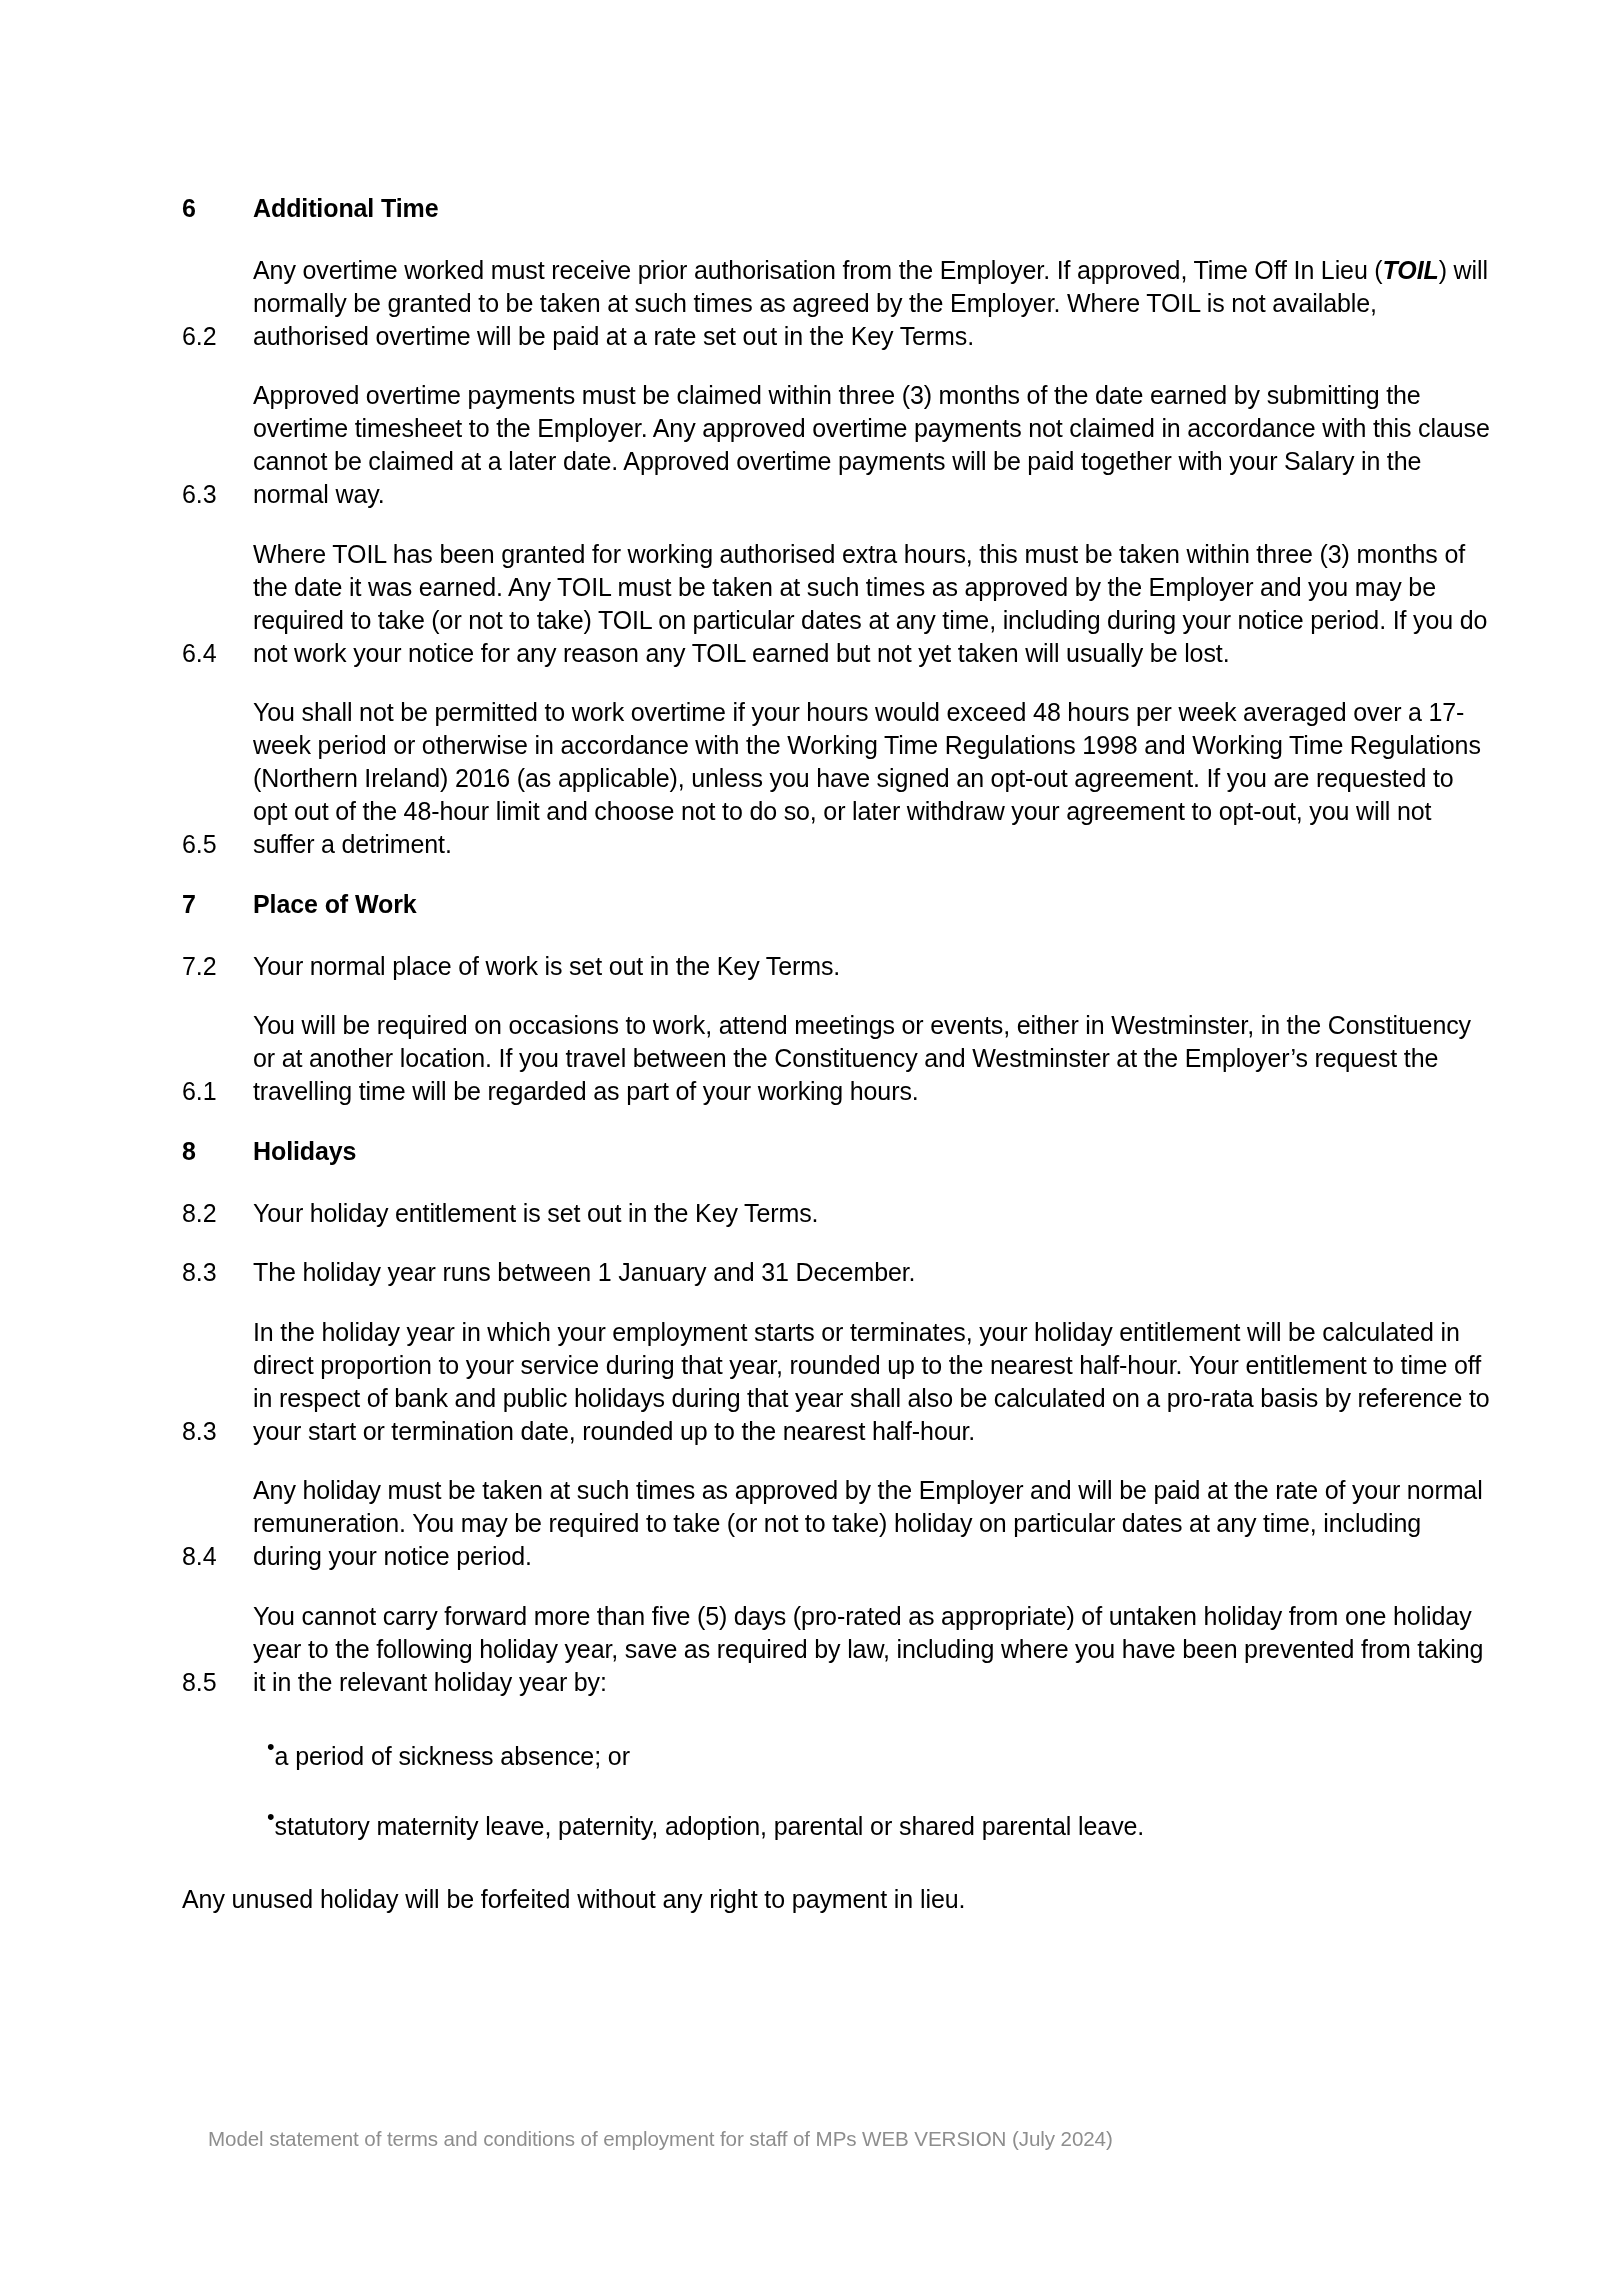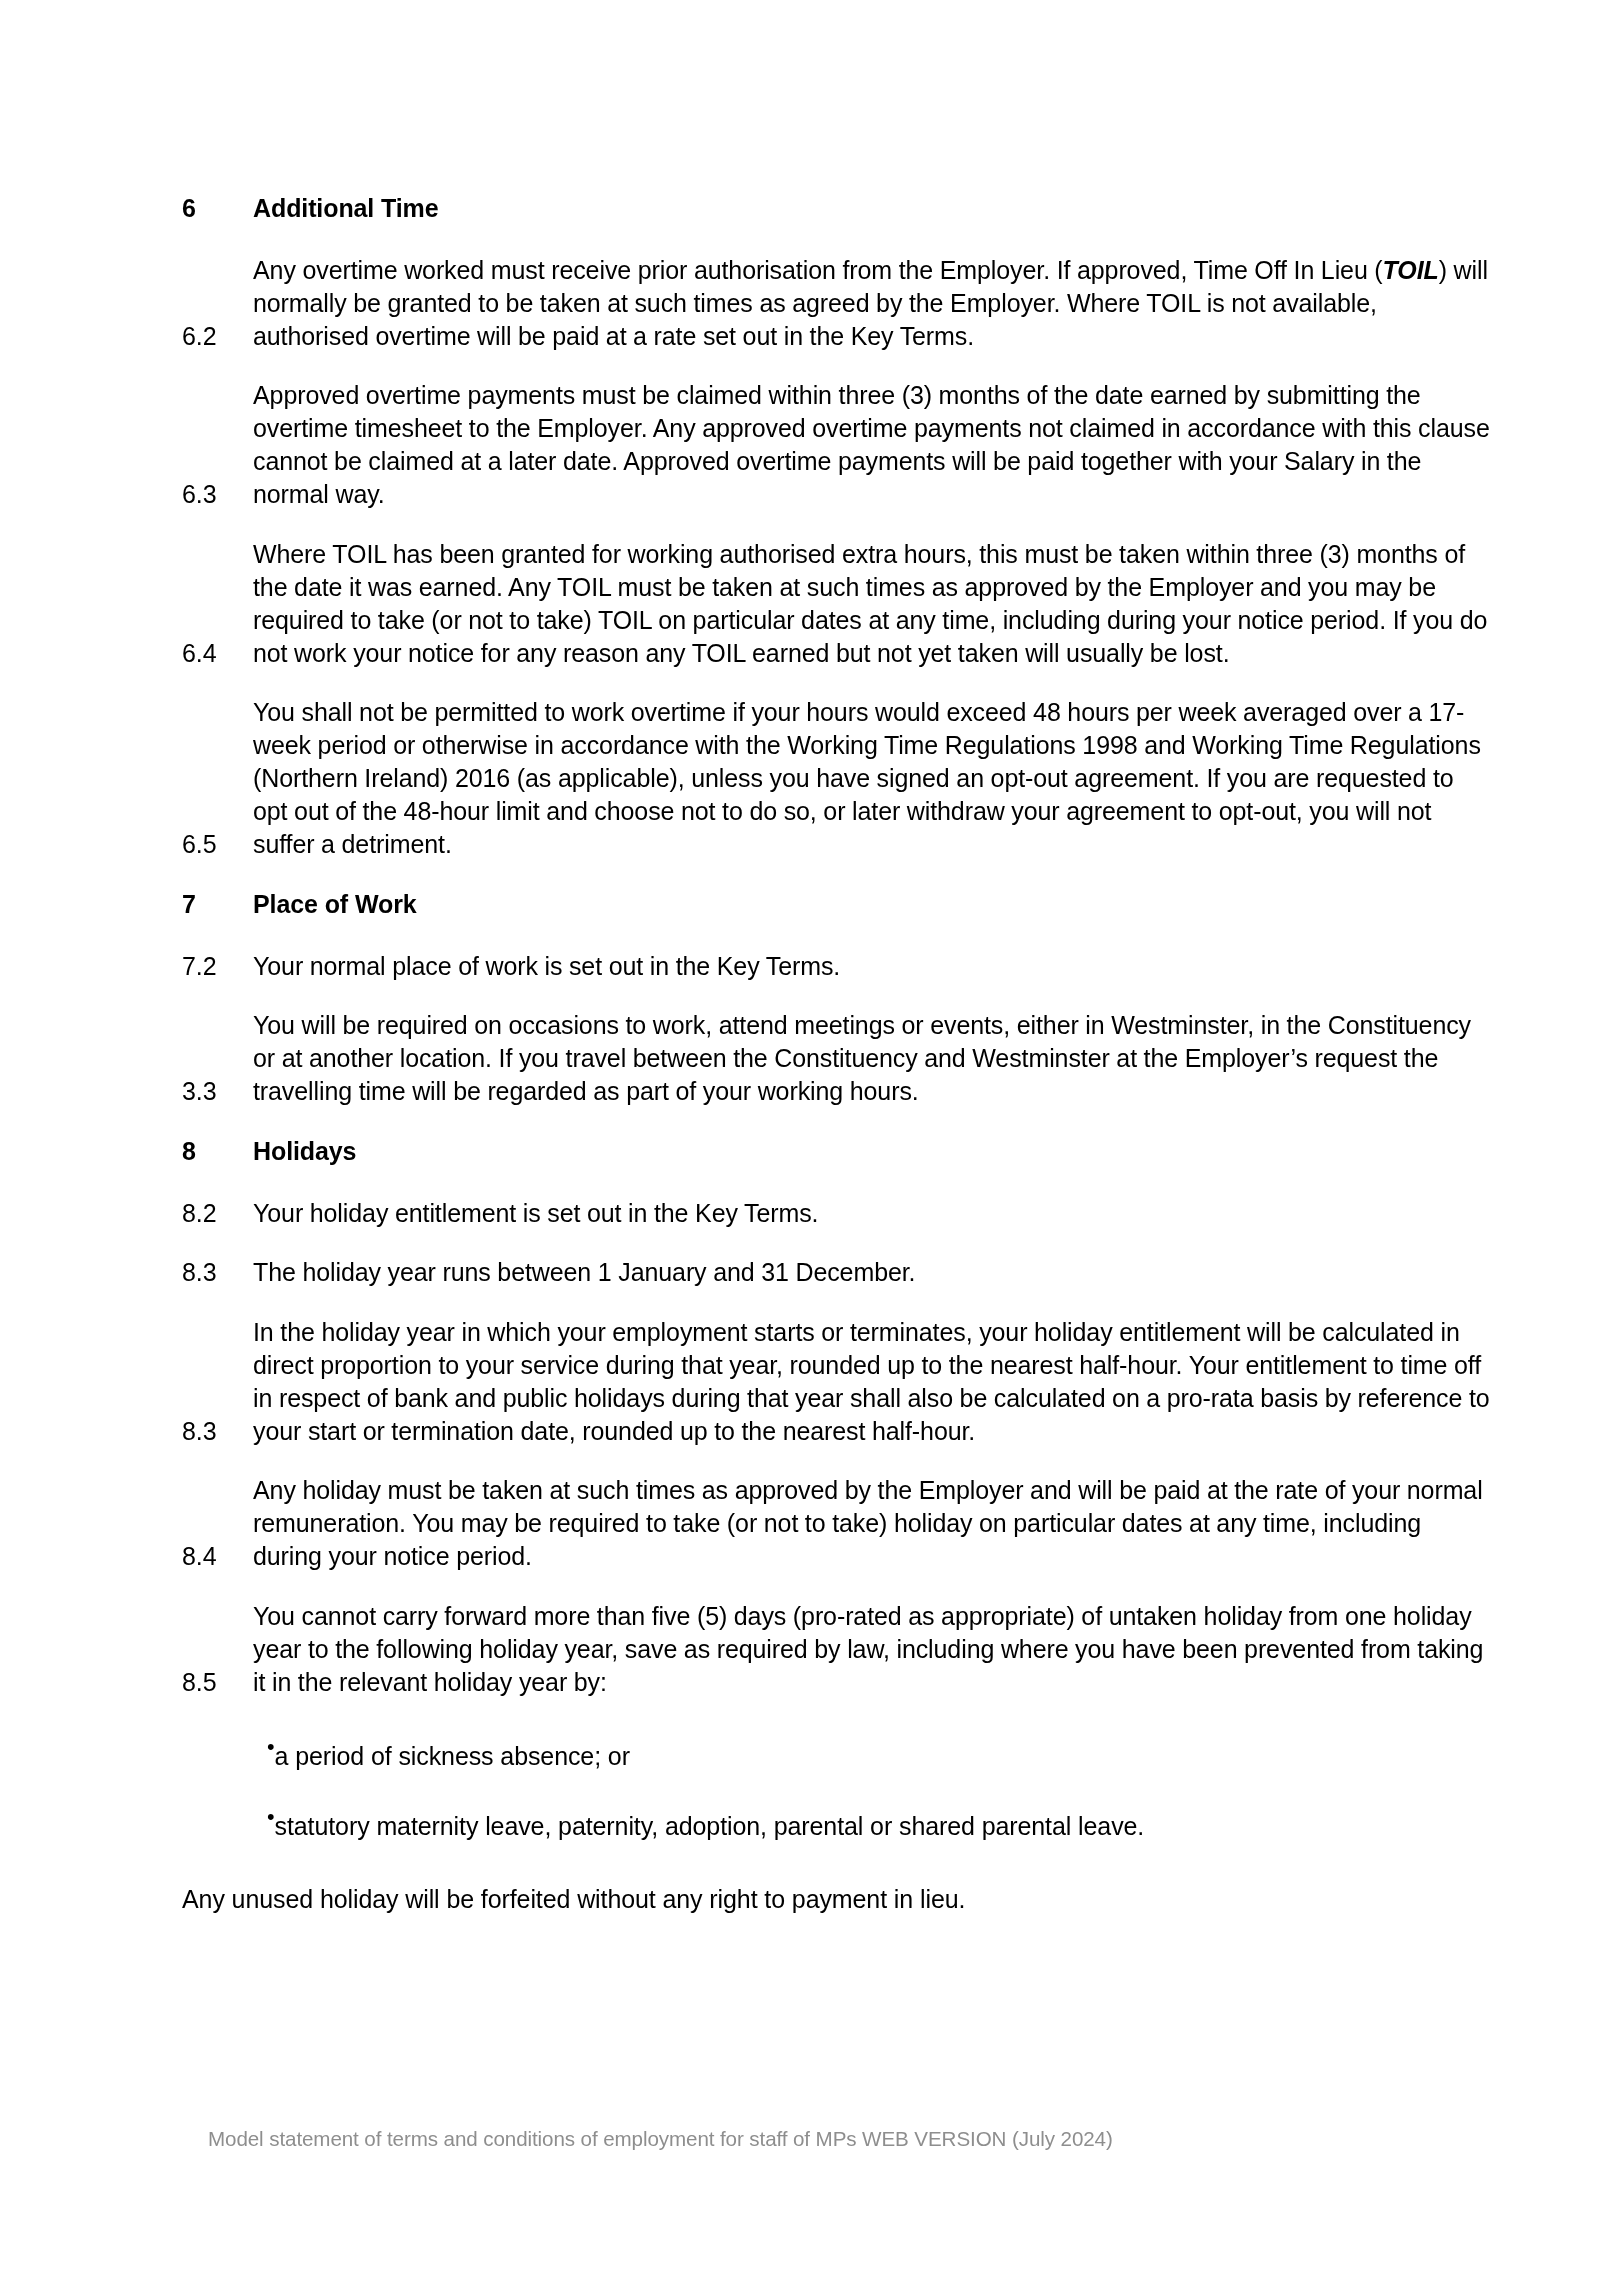--- a/index.html
+++ b/index.html
@@ -151,21 +151,21 @@
       <div class="num">7</div>
       <div class="body">Place of Work</div>
     </div>
 
     <div class="clause">
       <div class="num">7.2</div>
       <div class="body">Your normal place of work is set out in the Key Terms.</div>
     </div>
 
     <div class="clause">
-      <div class="num">3.3</div>
+      <div class="num">6.1</div>
       <div class="body">You will be required on occasions to work, attend meetings or events, either in Westminster, in the Constituency or at another location. If you travel between the Constituency and Westminster at the Employer’s request the travelling time will be regarded as part of your working hours.</div>
     </div>
 
 
     <div class="heading">
       <div class="num">8</div>
       <div class="body">Holidays</div>
     </div>
 
     <div class="clause">

